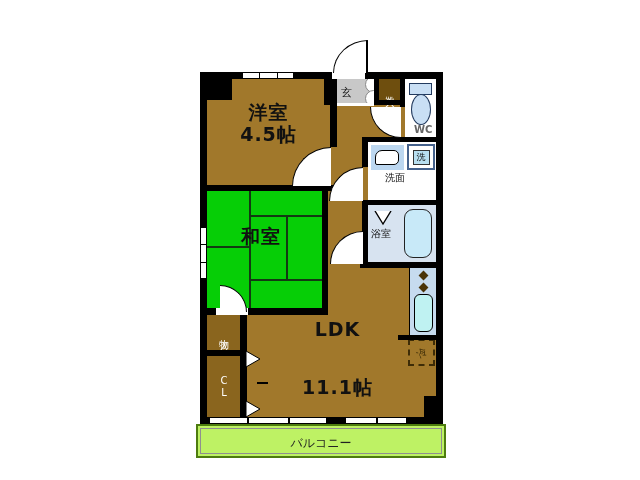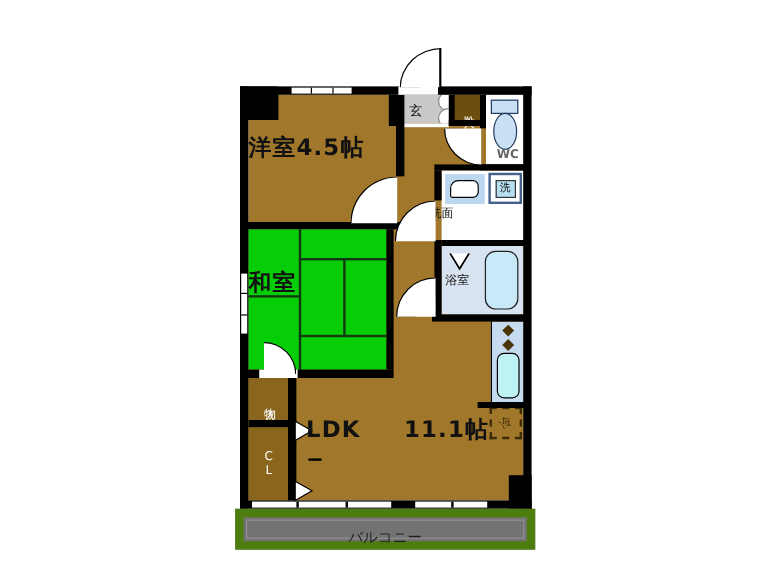--- a/index.html
+++ b/index.html
@@ -3,22 +3,22 @@
 <meta charset="utf-8">
 <style>
   html,body{margin:0;padding:0;background:#fff;}
   .plan{position:relative;width:640px;height:480px;background:#fff;overflow:hidden;
         font-family:"DejaVu Sans","Liberation Sans",sans-serif;}
   .abs{position:absolute;}
   .wall{position:absolute;background:#000;}
   .win{position:absolute;background:#fff;}
   .tick{position:absolute;background:#000;}
   .tat{position:absolute;background:#133913;}
-  .room-label{position:absolute;display:flex;flex-direction:row;align-items:center;
-              justify-content:flex-start;color:#111;line-height:1.15;}
+  .room-label{position:absolute;display:flex;flex-direction:column;align-items:center;
+              justify-content:center;color:#111;line-height:1.15;}
   .big{font-size:19px;font-weight:bold;letter-spacing:1px;}
   .small-label{position:absolute;font-size:10px;color:#111;}
   .vtext{writing-mode:vertical-rl;text-orientation:upright;letter-spacing:1px;}
   .qarc{position:absolute;background:#fff;}
   .arc-tl{border-radius:100% 0 0 0;border-top:1.6px solid #000;border-left:1.6px solid #000;}
   .arc-bl{border-radius:0 0 0 100%;border-left:1.6px solid #000;border-bottom:1.6px solid #000;}
   .arc-tr{border-radius:0 100% 0 0;border-top:1.6px solid #000;border-right:1.6px solid #000;}
   .fixture{position:absolute;box-sizing:border-box;}
   .diamond{position:absolute;width:7px;height:7px;background:#4a3408;transform:rotate(45deg);}
 </style>
@@ -48,21 +48,21 @@
   </div>
 
   <div class="abs" style="left:405px;top:79px;width:31px;height:58px;background:#fff;"></div>
   <div class="fixture" style="left:409px;top:83px;width:23px;height:12px;background:#C9DFF4;border:1px solid #223a5e;"></div>
   <div class="fixture" style="left:411px;top:94px;width:20px;height:31px;background:#C9DFF4;border:1px solid #223a5e;border-radius:50%;"></div>
   <div class="small-label" style="left:414px;top:124px;color:#666;font-weight:bold;">WC</div>
 
   <div class="abs" style="left:368px;top:142px;width:68px;height:58px;background:#fff;"></div>
   <div class="fixture" style="left:371px;top:145px;width:33px;height:25px;background:#BCD7F0;"></div>
   <div class="fixture" style="left:375px;top:150px;width:24px;height:15px;background:#fff;border:1px solid #000;border-radius:7px 5px 5px 2px;"></div>
-  <div class="small-label" style="left:358px;top:171px;">洗面</div>
+  <div class="small-label" style="left:369px;top:171px;padding-left:16px;">洗面</div>
   <div class="fixture" style="left:407px;top:144px;width:28px;height:26px;background:#fff;border:2px solid #44618C;display:flex;align-items:center;justify-content:center;">
     <div class="fixture" style="position:static;width:17px;height:15px;background:#B8DFF0;border:1px solid #333;display:flex;align-items:center;justify-content:center;">
       <span style="font-size:9px;color:#111;line-height:1;">洗</span>
     </div>
   </div>
 
   <div class="abs" style="left:368px;top:205px;width:68px;height:57px;background:#D7E3F0;"></div>
   <div class="fixture" style="left:404px;top:209px;width:28px;height:49px;background:#C8E9F8;border:1.5px solid #222;border-radius:9px;"></div>
   <svg class="abs" style="left:374px;top:211px;" width="18" height="15" viewBox="0 0 18 15">
     <polyline points="1,0 9,13 17,0" fill="#fff" stroke="#000" stroke-width="1.4"></polyline>
@@ -144,18 +144,18 @@
     <span class="big">4.5帖</span>
   </div>
   <div class="room-label" style="left:207px;top:207px;width:108px;height:60px;">
     <span class="big">和室</span>
   </div>
   <div class="room-label" style="left:255px;top:330px;width:165px;height:58px;gap:36px;">
     <span class="big">LDK</span>
     <span class="big">11.1帖</span>
   </div>
 
-  <div class="abs" style="left:196px;top:424px;width:250px;height:34px;background:#737373;border:7px solid #4d7c0f;box-sizing:border-box;">
+  <div class="abs" style="left:196px;top:424px;width:250px;height:34px;background:#bef264;border:2px solid #4d7c0f;box-sizing:border-box;">
     <div class="abs" style="left:2px;top:2px;right:2px;bottom:2px;border:1px solid #8f8f8f;"></div>
     <div class="abs" style="left:0;top:9px;width:100%;text-align:center;font-size:12px;color:#222;">バルコニー</div>
   </div>
 
 </div>
 
 </body></html>

